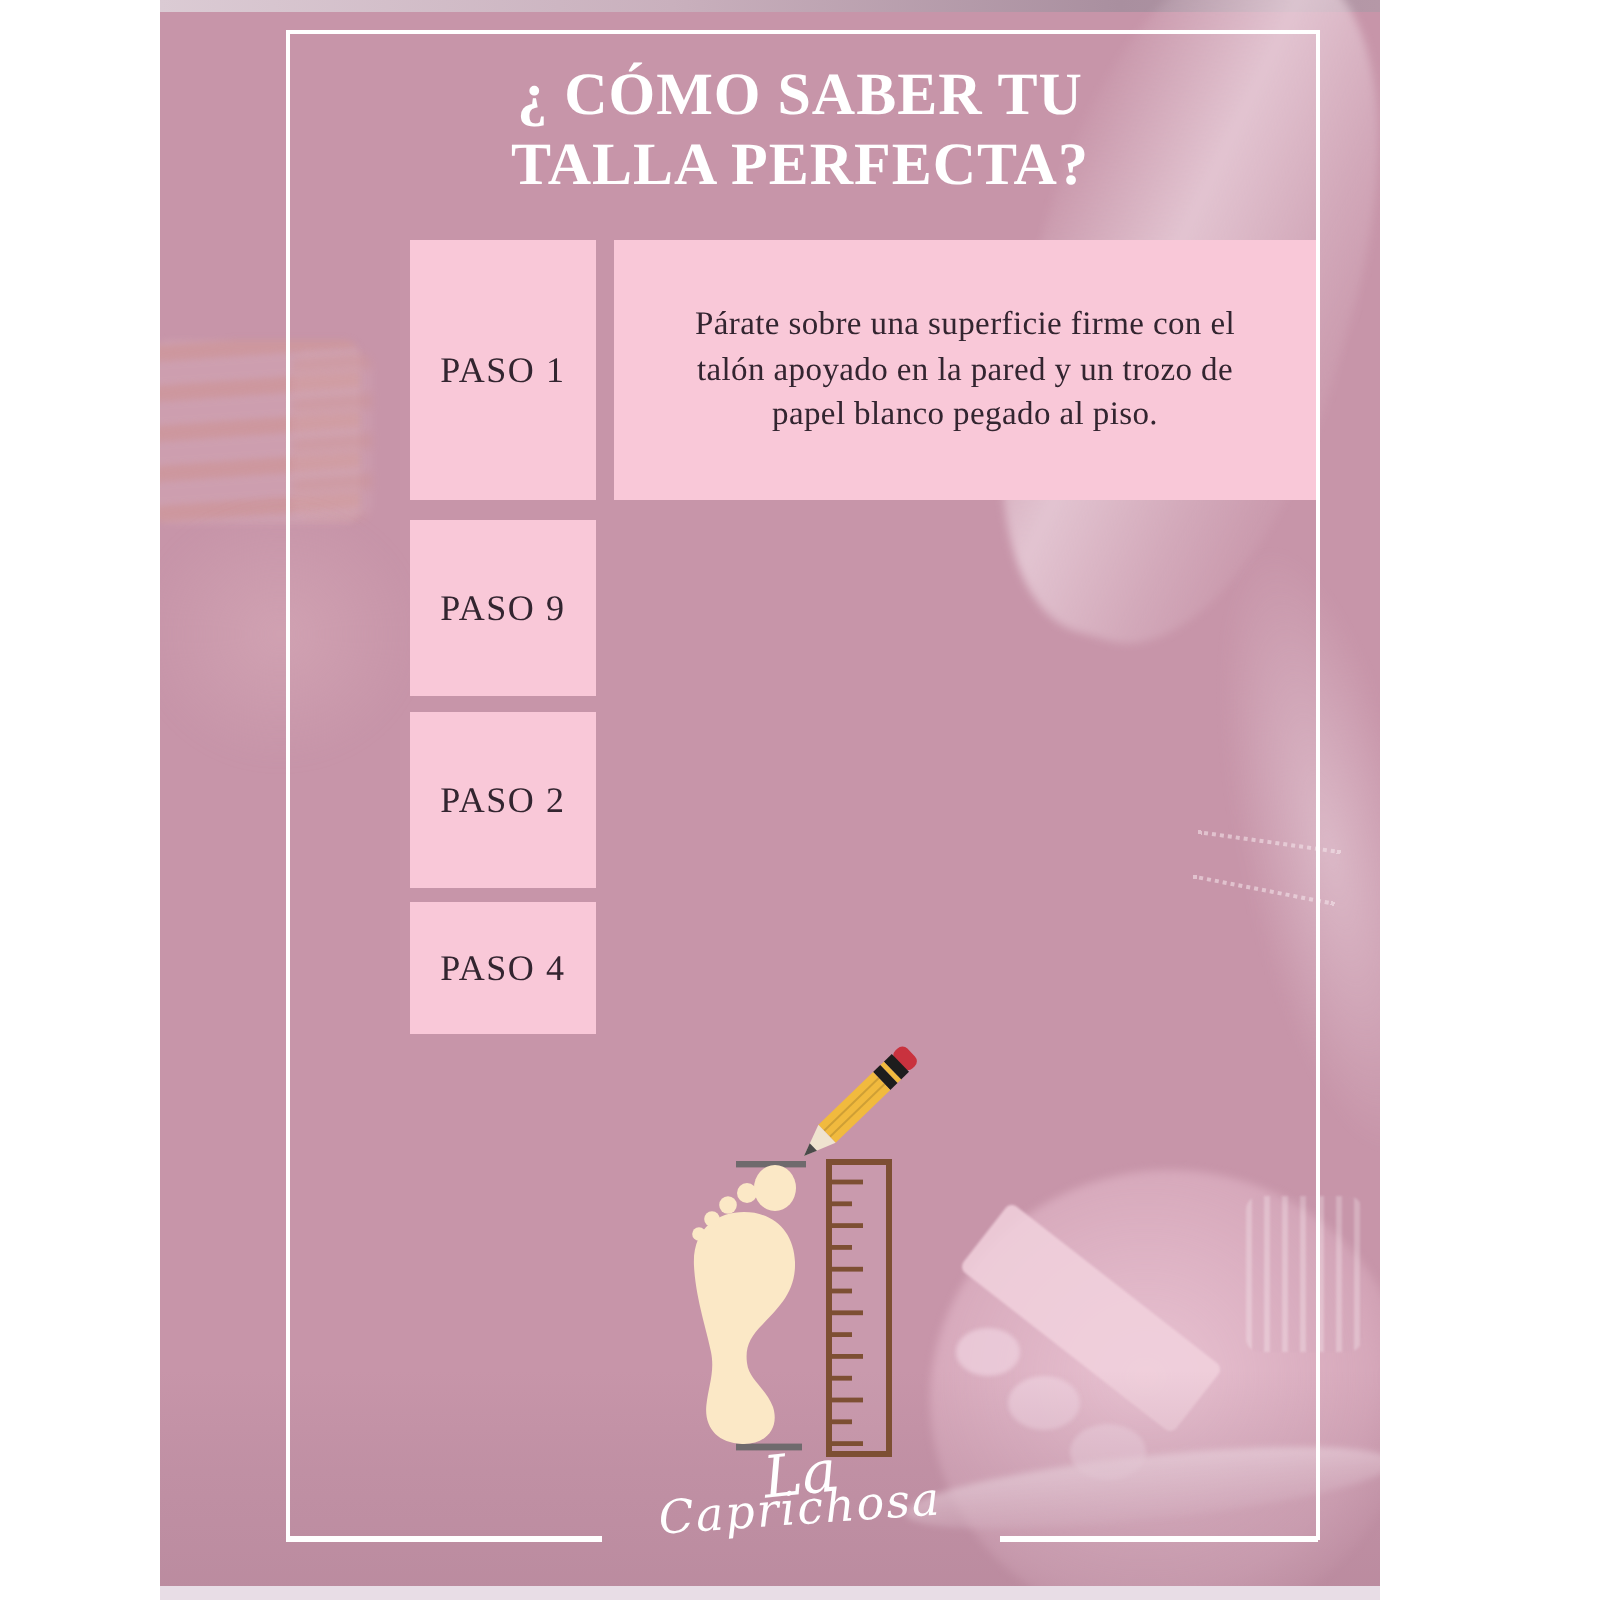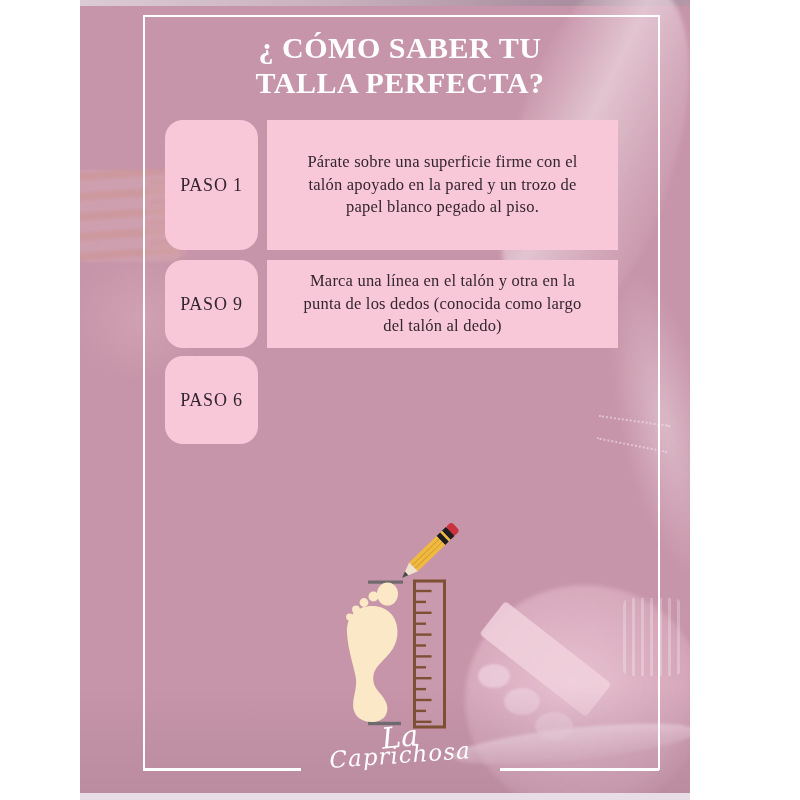--- a/index.html
+++ b/index.html
@@ -46,22 +46,22 @@
   .frame-seg{position:absolute;top:768px;height:2.5px;background:#ffffff;}
   .frame-seg-left{left:143px;width:158px;}
   .frame-seg-right{left:500px;width:158.5px;}
 
   
   .title{position:absolute;left:143px;top:30px;width:514px;text-align:center;
          color:#ffffff;font-size:30px;line-height:35px;font-weight:bold;
          letter-spacing:.5px;white-space:pre-line;}
 
   
-  .box{position:absolute;background:#f9c8d8;display:flex;align-items:center;justify-content:center;}
-  .lbl{left:165px;width:93px;color:#332530;font-size:18px;letter-spacing:.8px;border-radius:18px;}
+  .box{position:absolute;background:#f9c8d8;display:flex;align-items:center;justify-content:center;margin-left:40px;}
+  .lbl{left:165px;width:93px;color:#332530;font-size:18px;letter-spacing:.8px;}
   .txt{left:267px;width:351px;color:#332530;font-size:16.5px;line-height:22.5px;
        text-align:center;white-space:pre-line;font-weight:500;letter-spacing:.2px;}
   .r1{top:120px;height:130px;} .r2{top:260px;height:88px;}
   .r3{top:356px;height:88px;}  .r4{top:451px;height:66px;}
 
   
   .illus{position:absolute;left:330px;top:515px;}
 
   
   .logo{position:absolute;left:305px;top:722px;width:190px;text-align:center;color:#ffffff;
@@ -104,28 +104,28 @@
   <div class="box lbl r1">
       <span>PASO 1</span>
     </div>
   <div class="box txt r1"><div>Párate sobre una superficie firme con el
 talón apoyado en la pared y un trozo de
 papel blanco pegado al piso.</div></div>
 
   <div class="box lbl r2">
       <span>PASO 9</span>
     </div>
-  <div class="box txt r2"><div>Marca una línea en el talón y otra en la
-punta de los dedos (conocida como largo
-del talón al dedo)</div></div>
 
   <div class="box lbl r3">
-      <span>PASO 6</span>
+      <span>PASO 2</span>
     </div>
 
+  <div class="box lbl r4">
+      <span>PASO 4</span>
+    </div>
 
   <svg class="illus" width="145" height="230" viewBox="0 0 145 230">
 
     <rect x="38" y="65.5" width="35" height="3.2" fill="#6f6a6d"></rect>
     <rect x="38" y="206.8" width="33" height="3.4" fill="#6f6a6d"></rect>
 
     <g fill="#fbe8c6">
       <path d="M 17 118
                C 16 99, 29 91, 42 91
                C 57 91, 67 101, 67.5 116

